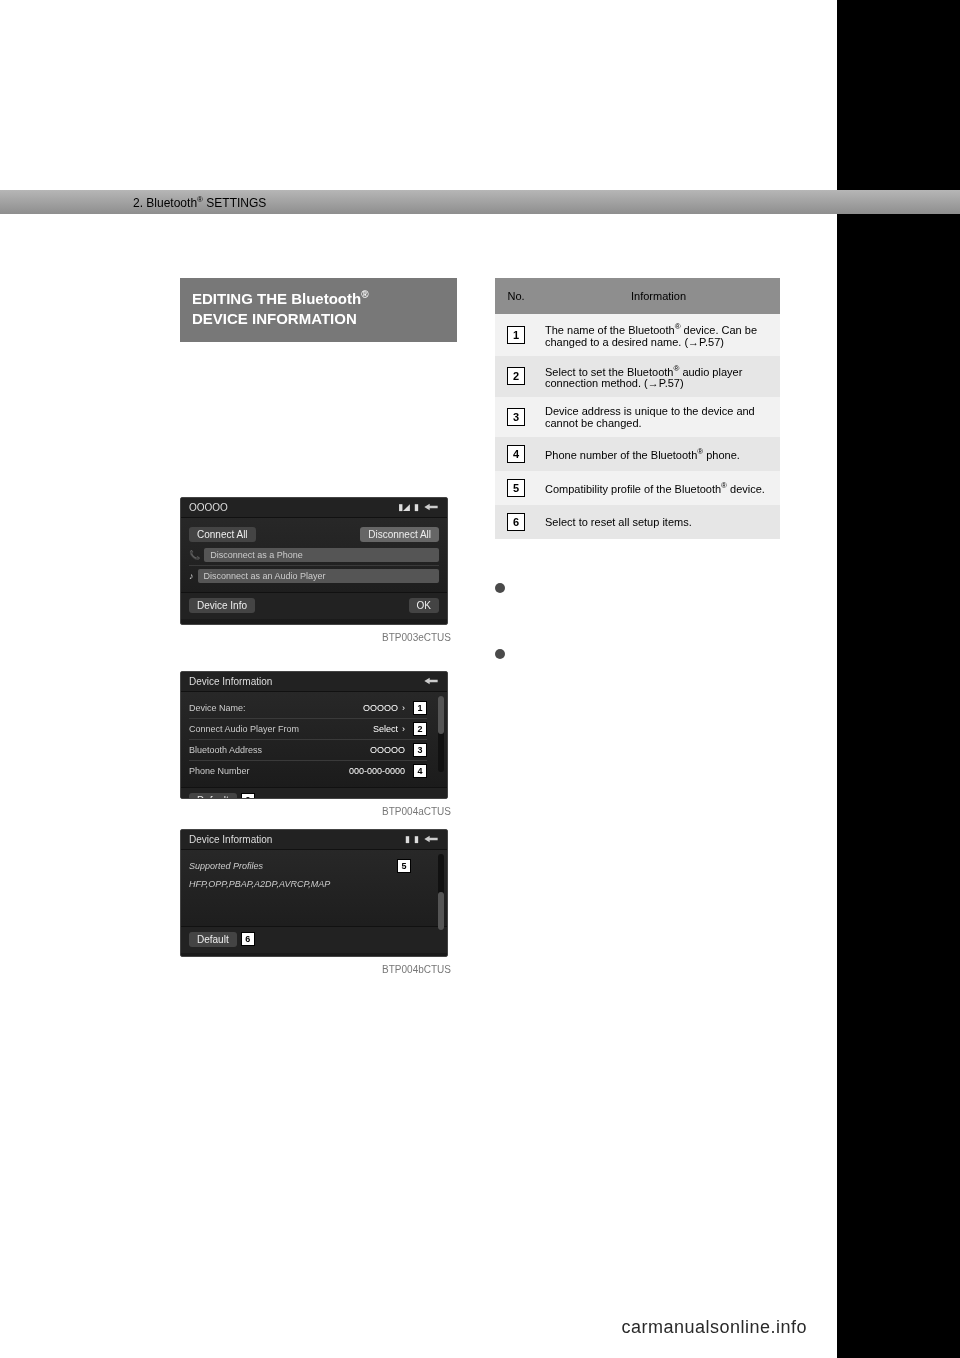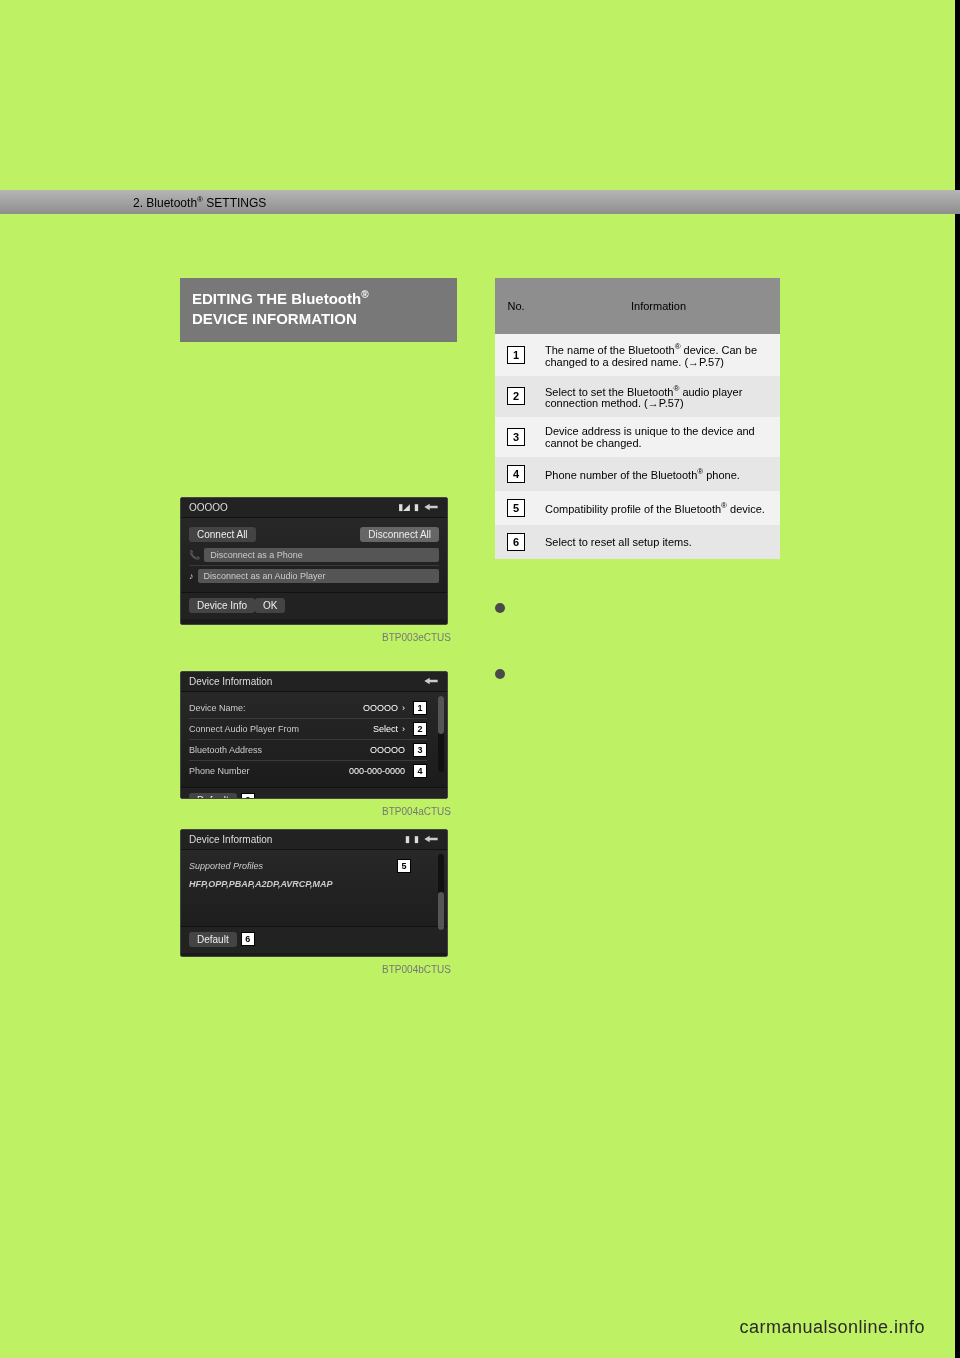--- a/index.html
+++ b/index.html
@@ -1,17 +1,17 @@
 <!DOCTYPE html>
 <html><head>
 <meta charset="utf-8">
 <style>
   * { box-sizing: border-box; margin: 0; padding: 0; }
   html, body { width: 960px; height: 1358px; background: #000; font-family: Arial, Helvetica, sans-serif; color: #fff; }
-  .page { width: 955px; height: 1358px; position: relative; background: #bef264; }
+  .page { width: 837px; height: 1358px; position: relative; background: #ffffff; }
 
   
   .header-bar {
     position: absolute;
     top: 190px;
     left: 0;
     width: 960px;
     height: 24px;
     background: linear-gradient(to bottom, #b6b6b6, #8e8e8e);
     color: #000;
@@ -83,21 +83,21 @@
     background: #444;
     border-radius: 3px;
     padding: 2px 8px;
     font-size: 10px;
     color: #eee;
     display:inline-block;
   }
   .pill-btn.light { background:#666; }
   .shot-footer {
     display:flex;
-    justify-content:flex-start;
+    justify-content:space-between;
     padding:5px 8px 6px 8px;
     border-top:1px solid #111;
     background:#222;
   }
   .callout {
     width:14px; height:14px;
     background:#fff; color:#000;
     font-size:9px; font-weight:bold;
     display:flex; align-items:center; justify-content:center;
     border:1px solid #000;
@@ -119,21 +119,21 @@
   
   .info-table {
     width: 285px;
     border-collapse: collapse;
     font-size: 11px;
   }
   .info-table th {
     background: #8e8e8e;
     color: #000;
     font-weight: normal;
-    padding: 22px 8px;
+    padding: 12px 8px;
     text-align: center;
   }
   .info-table td {
     background: #e6e6e6;
     color: #000;
     padding: 8px 8px;
     vertical-align: middle;
   }
   .info-table tr.alt td { background: #f2f2f2; }
   .info-table td.no-cell { width:42px; text-align:center; }
@@ -287,21 +287,21 @@
                 <path d="M10 2 L2 7 L10 12 L10 9 L22 9 L22 5 L10 5 Z" fill="#ccc"></path>
               </svg>
           </span>
         </div>
         <div class="shot-body" style="padding-right:36px;">
           <div class="shot-row">
             <span style="font-style:italic;">Supported Profiles</span>
             <span class="callout callout-inline">5</span>
           </div>
           <div class="shot-row">
-            <span style="font-style:italic;font-weight:bold;">HFP,OPP,PBAP,A2DP,AVRCP,MAP</span>
+            <span style="font-style:italic;">HFP,OPP,PBAP,A2DP,AVRCP,MAP</span>
           </div>
           <div style="height:28px;"></div>
         </div>
         <div class="scroll-track">
             <div class="scroll-thumb" style="bottom:0; height:50%;"></div>
           </div>
         <div class="shot-footer" style="justify-content:flex-start;">
           <span class="pill-btn">Default</span>
           <span class="callout callout-inline">6</span>
         </div>

